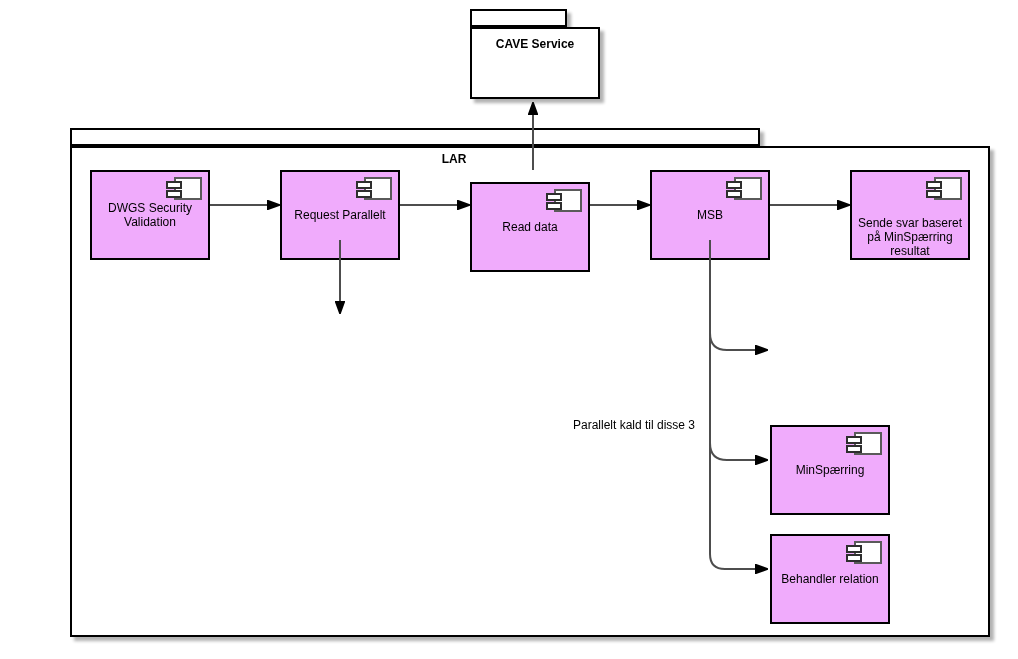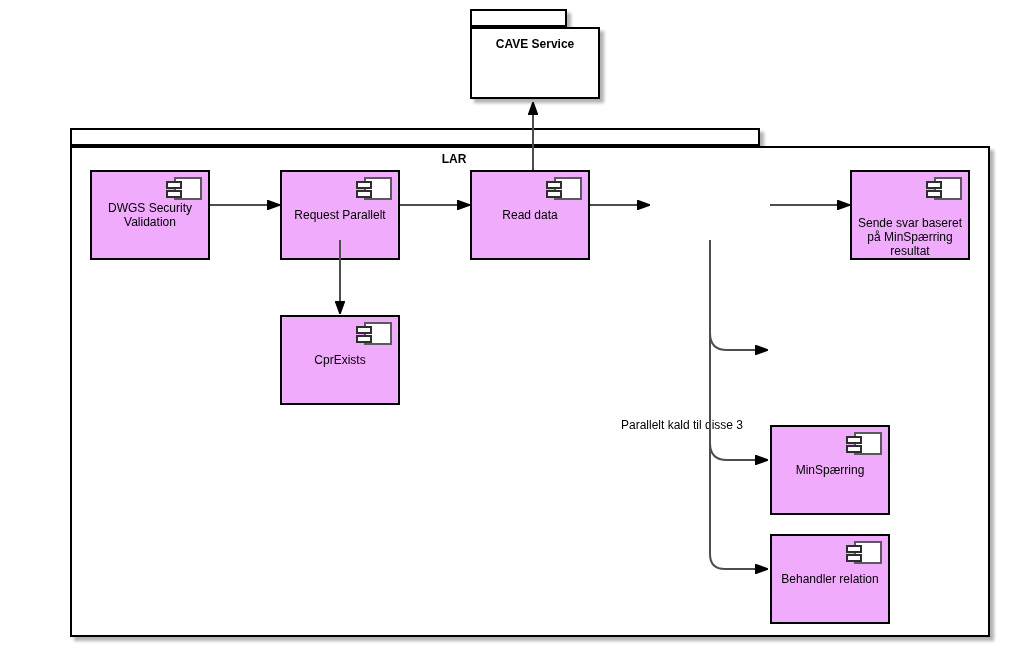--- a/index.html
+++ b/index.html
@@ -35,21 +35,20 @@
   }
   .cmp-icon .outer{fill:#fff;stroke:#5a5a5a;stroke-width:2;}
   .cmp-icon .tab{fill:#fff;stroke:#2e2e2e;stroke-width:2;}
   
   #edges{position:absolute;left:0;top:0;pointer-events:none;z-index:3;}
   #edges path{fill:none;stroke:var(--edge-line);stroke-width:2;}
   #edges .ah{fill:var(--arrowhead);stroke:var(--arrowhead);}
   .annotation{
     position:absolute;white-space:nowrap;transform:translateX(-50%);
     line-height:14px;
-    margin-left:48px;
   }
 </style>
 </head>
 <body>
 
 <div id="canvas">
 
   <div class="pkg-tab" style="left:470px;top:9px;width:97px;height:18px;"></div>
   <div class="pkg-body" style="left:470px;top:27px;width:130px;height:72px;"></div>
   <div class="pkg-label" style="left:470px;top:36px;width:130px;">CAVE Service</div>
@@ -70,49 +69,49 @@
 
   <div class="node" style="left:280px;top:170px;">
     <svg class="cmp-icon" width="40" height="27" viewBox="0 0 40 27">
       <rect class="outer" x="11" y="2" width="26" height="21"></rect>
       <rect class="tab" x="3" y="6" width="14" height="6"></rect>
       <rect class="tab" x="3" y="15" width="14" height="6"></rect>
     </svg>
     <span class="label">Request Parallelt</span>
   </div>
 
-  <div class="node" style="left:470px;top:170px;">
+  <div class="node" style="left:470px;top:182px;">
     <svg class="cmp-icon" width="40" height="27" viewBox="0 0 40 27">
       <rect class="outer" x="11" y="2" width="26" height="21"></rect>
       <rect class="tab" x="3" y="6" width="14" height="6"></rect>
       <rect class="tab" x="3" y="15" width="14" height="6"></rect>
     </svg>
     <span class="label">Read data</span>
   </div>
 
+  <div class="node" style="left:650px;top:170px;">
+    <svg class="cmp-icon" width="40" height="27" viewBox="0 0 40 27">
+      <rect class="outer" x="11" y="2" width="26" height="21"></rect>
+      <rect class="tab" x="3" y="6" width="14" height="6"></rect>
+      <rect class="tab" x="3" y="15" width="14" height="6"></rect>
+    </svg>
+    <span class="label">MSB</span>
+  </div>
 
   <div class="node" style="left:850px;top:170px;align-items:flex-end;">
     <svg class="cmp-icon" width="40" height="27" viewBox="0 0 40 27">
       <rect class="outer" x="11" y="2" width="26" height="21"></rect>
       <rect class="tab" x="3" y="6" width="14" height="6"></rect>
       <rect class="tab" x="3" y="15" width="14" height="6"></rect>
     </svg>
     <span class="label">Sende svar baseret
 på MinSpærring
 resultat</span>
   </div>
 
-  <div class="node" style="left:280px;top:315px;">
-    <svg class="cmp-icon" width="40" height="27" viewBox="0 0 40 27">
-      <rect class="outer" x="11" y="2" width="26" height="21"></rect>
-      <rect class="tab" x="3" y="6" width="14" height="6"></rect>
-      <rect class="tab" x="3" y="15" width="14" height="6"></rect>
-    </svg>
-    <span class="label">CprExists</span>
-  </div>
 
 
   <div class="node" style="left:770px;top:425px;">
     <svg class="cmp-icon" width="40" height="27" viewBox="0 0 40 27">
       <rect class="outer" x="11" y="2" width="26" height="21"></rect>
       <rect class="tab" x="3" y="6" width="14" height="6"></rect>
       <rect class="tab" x="3" y="15" width="14" height="6"></rect>
     </svg>
     <span class="label">MinSpærring</span>
   </div>

